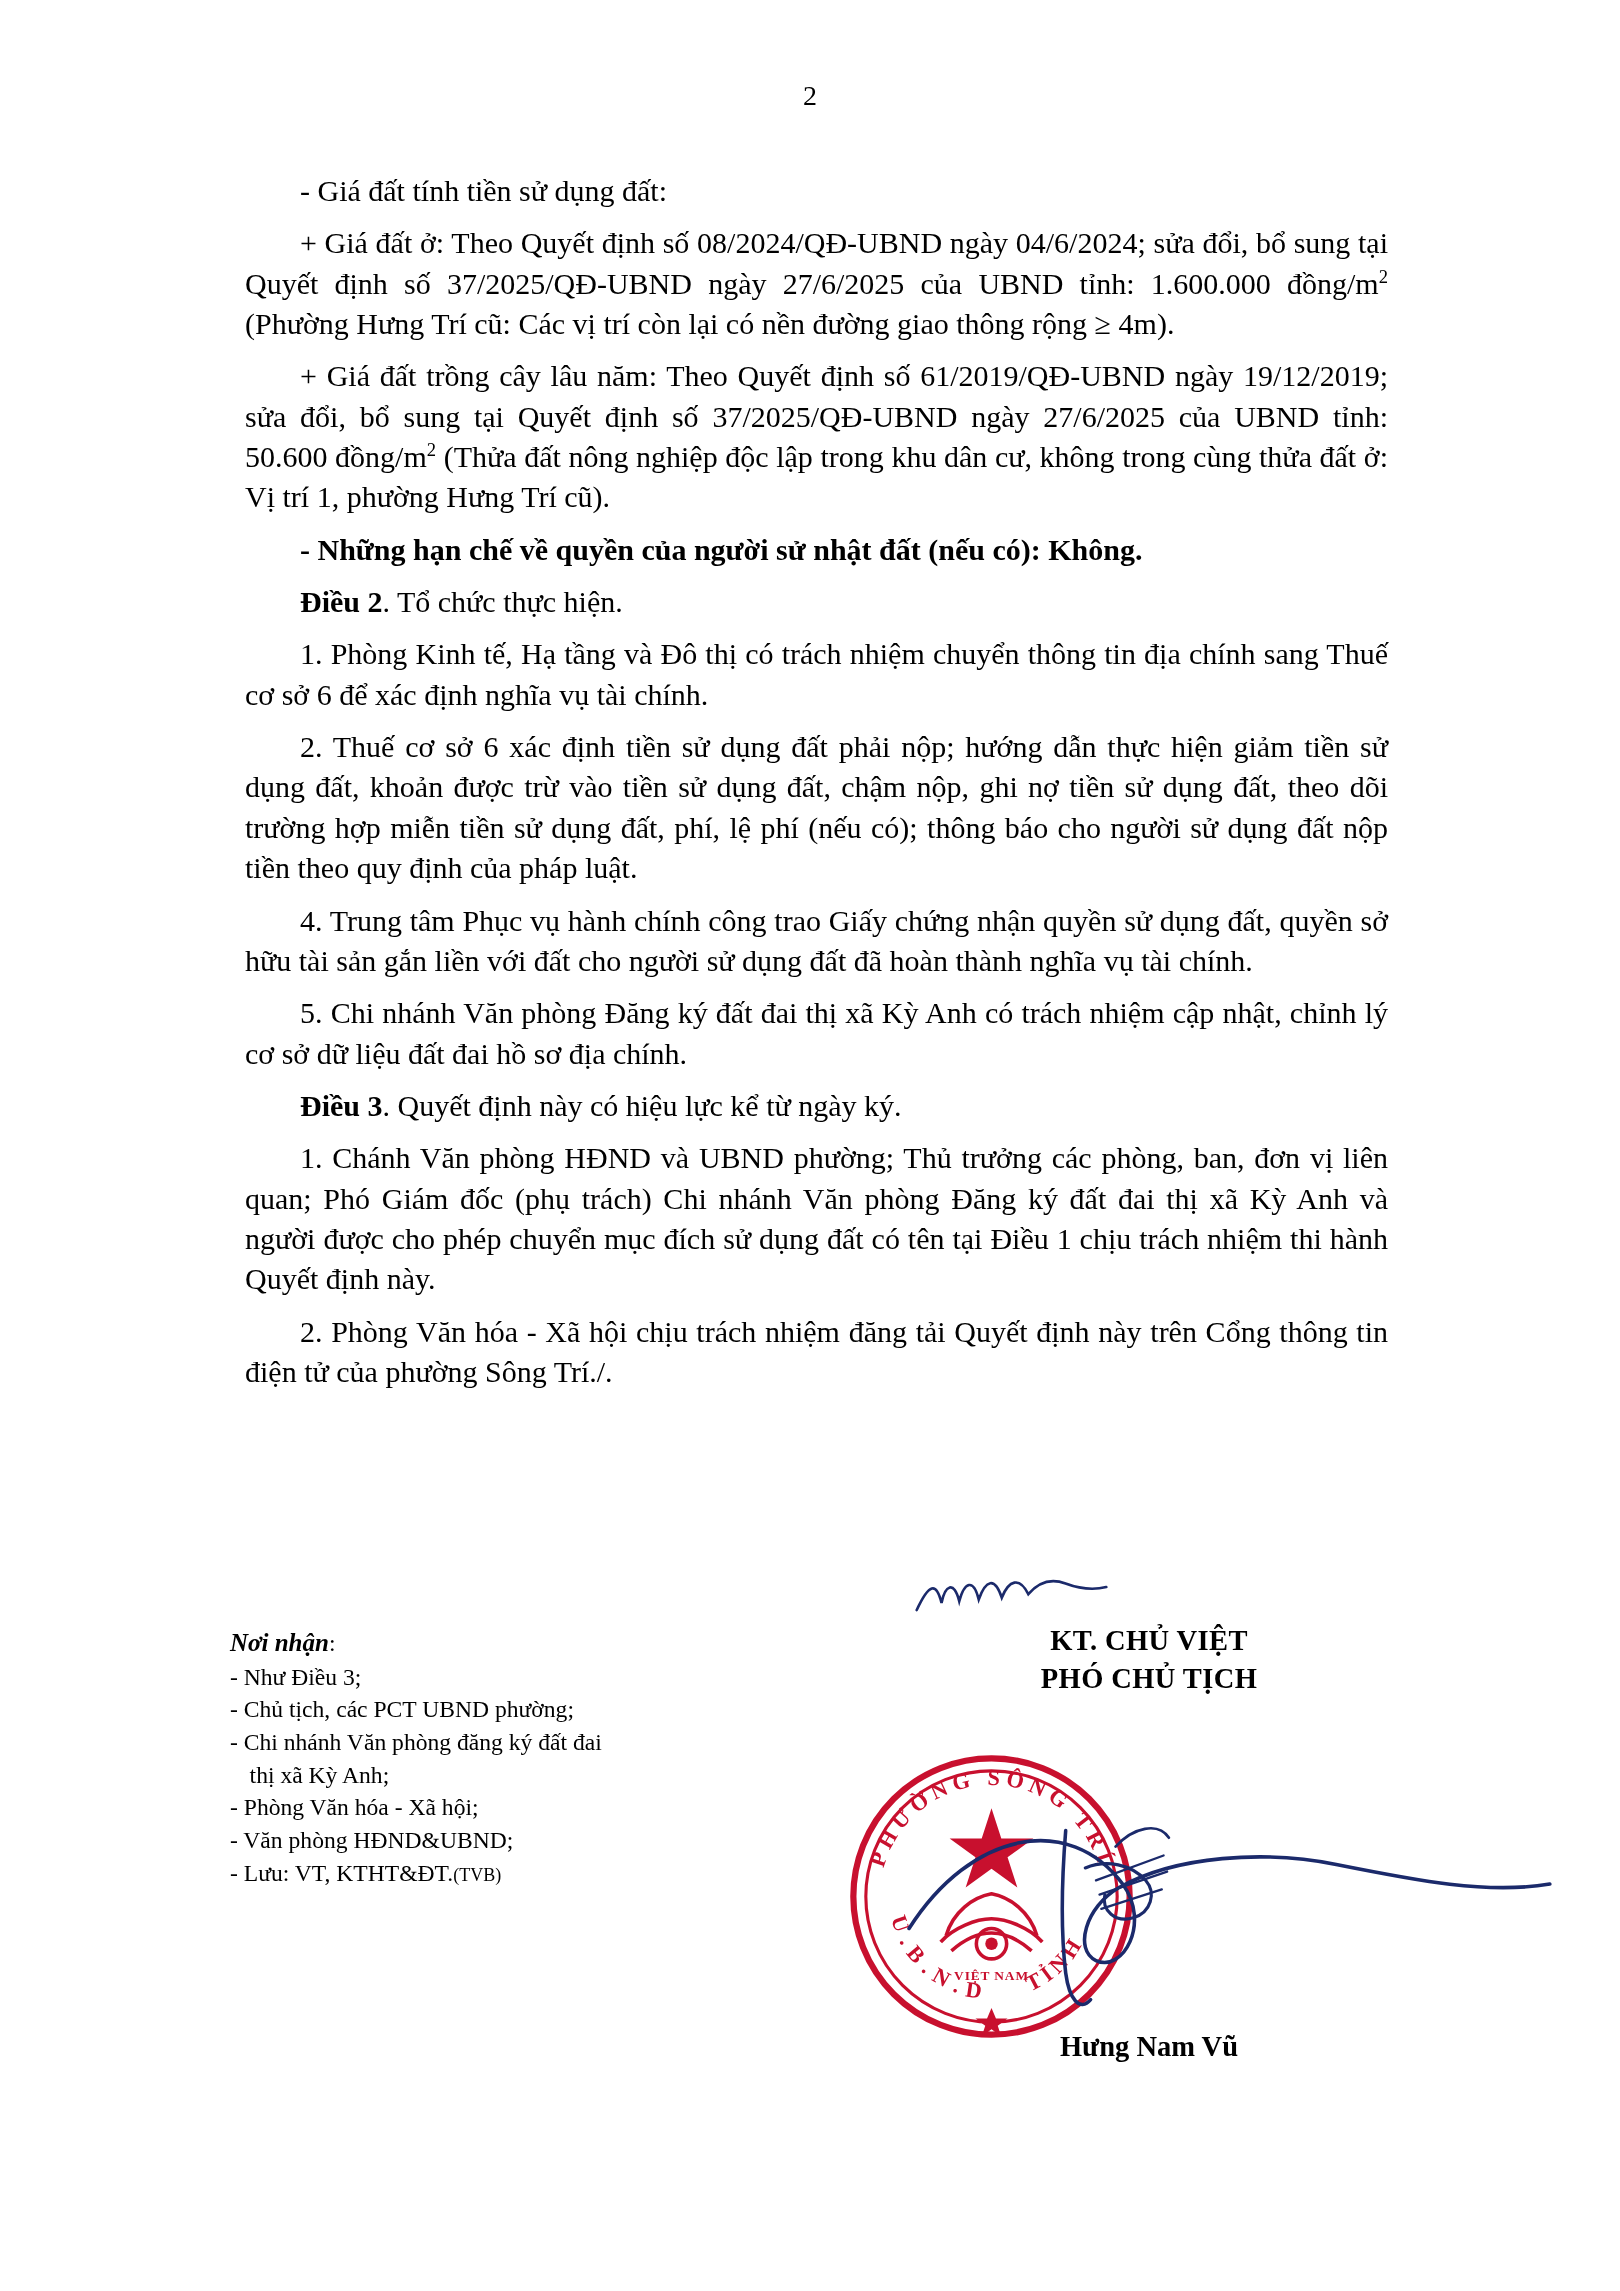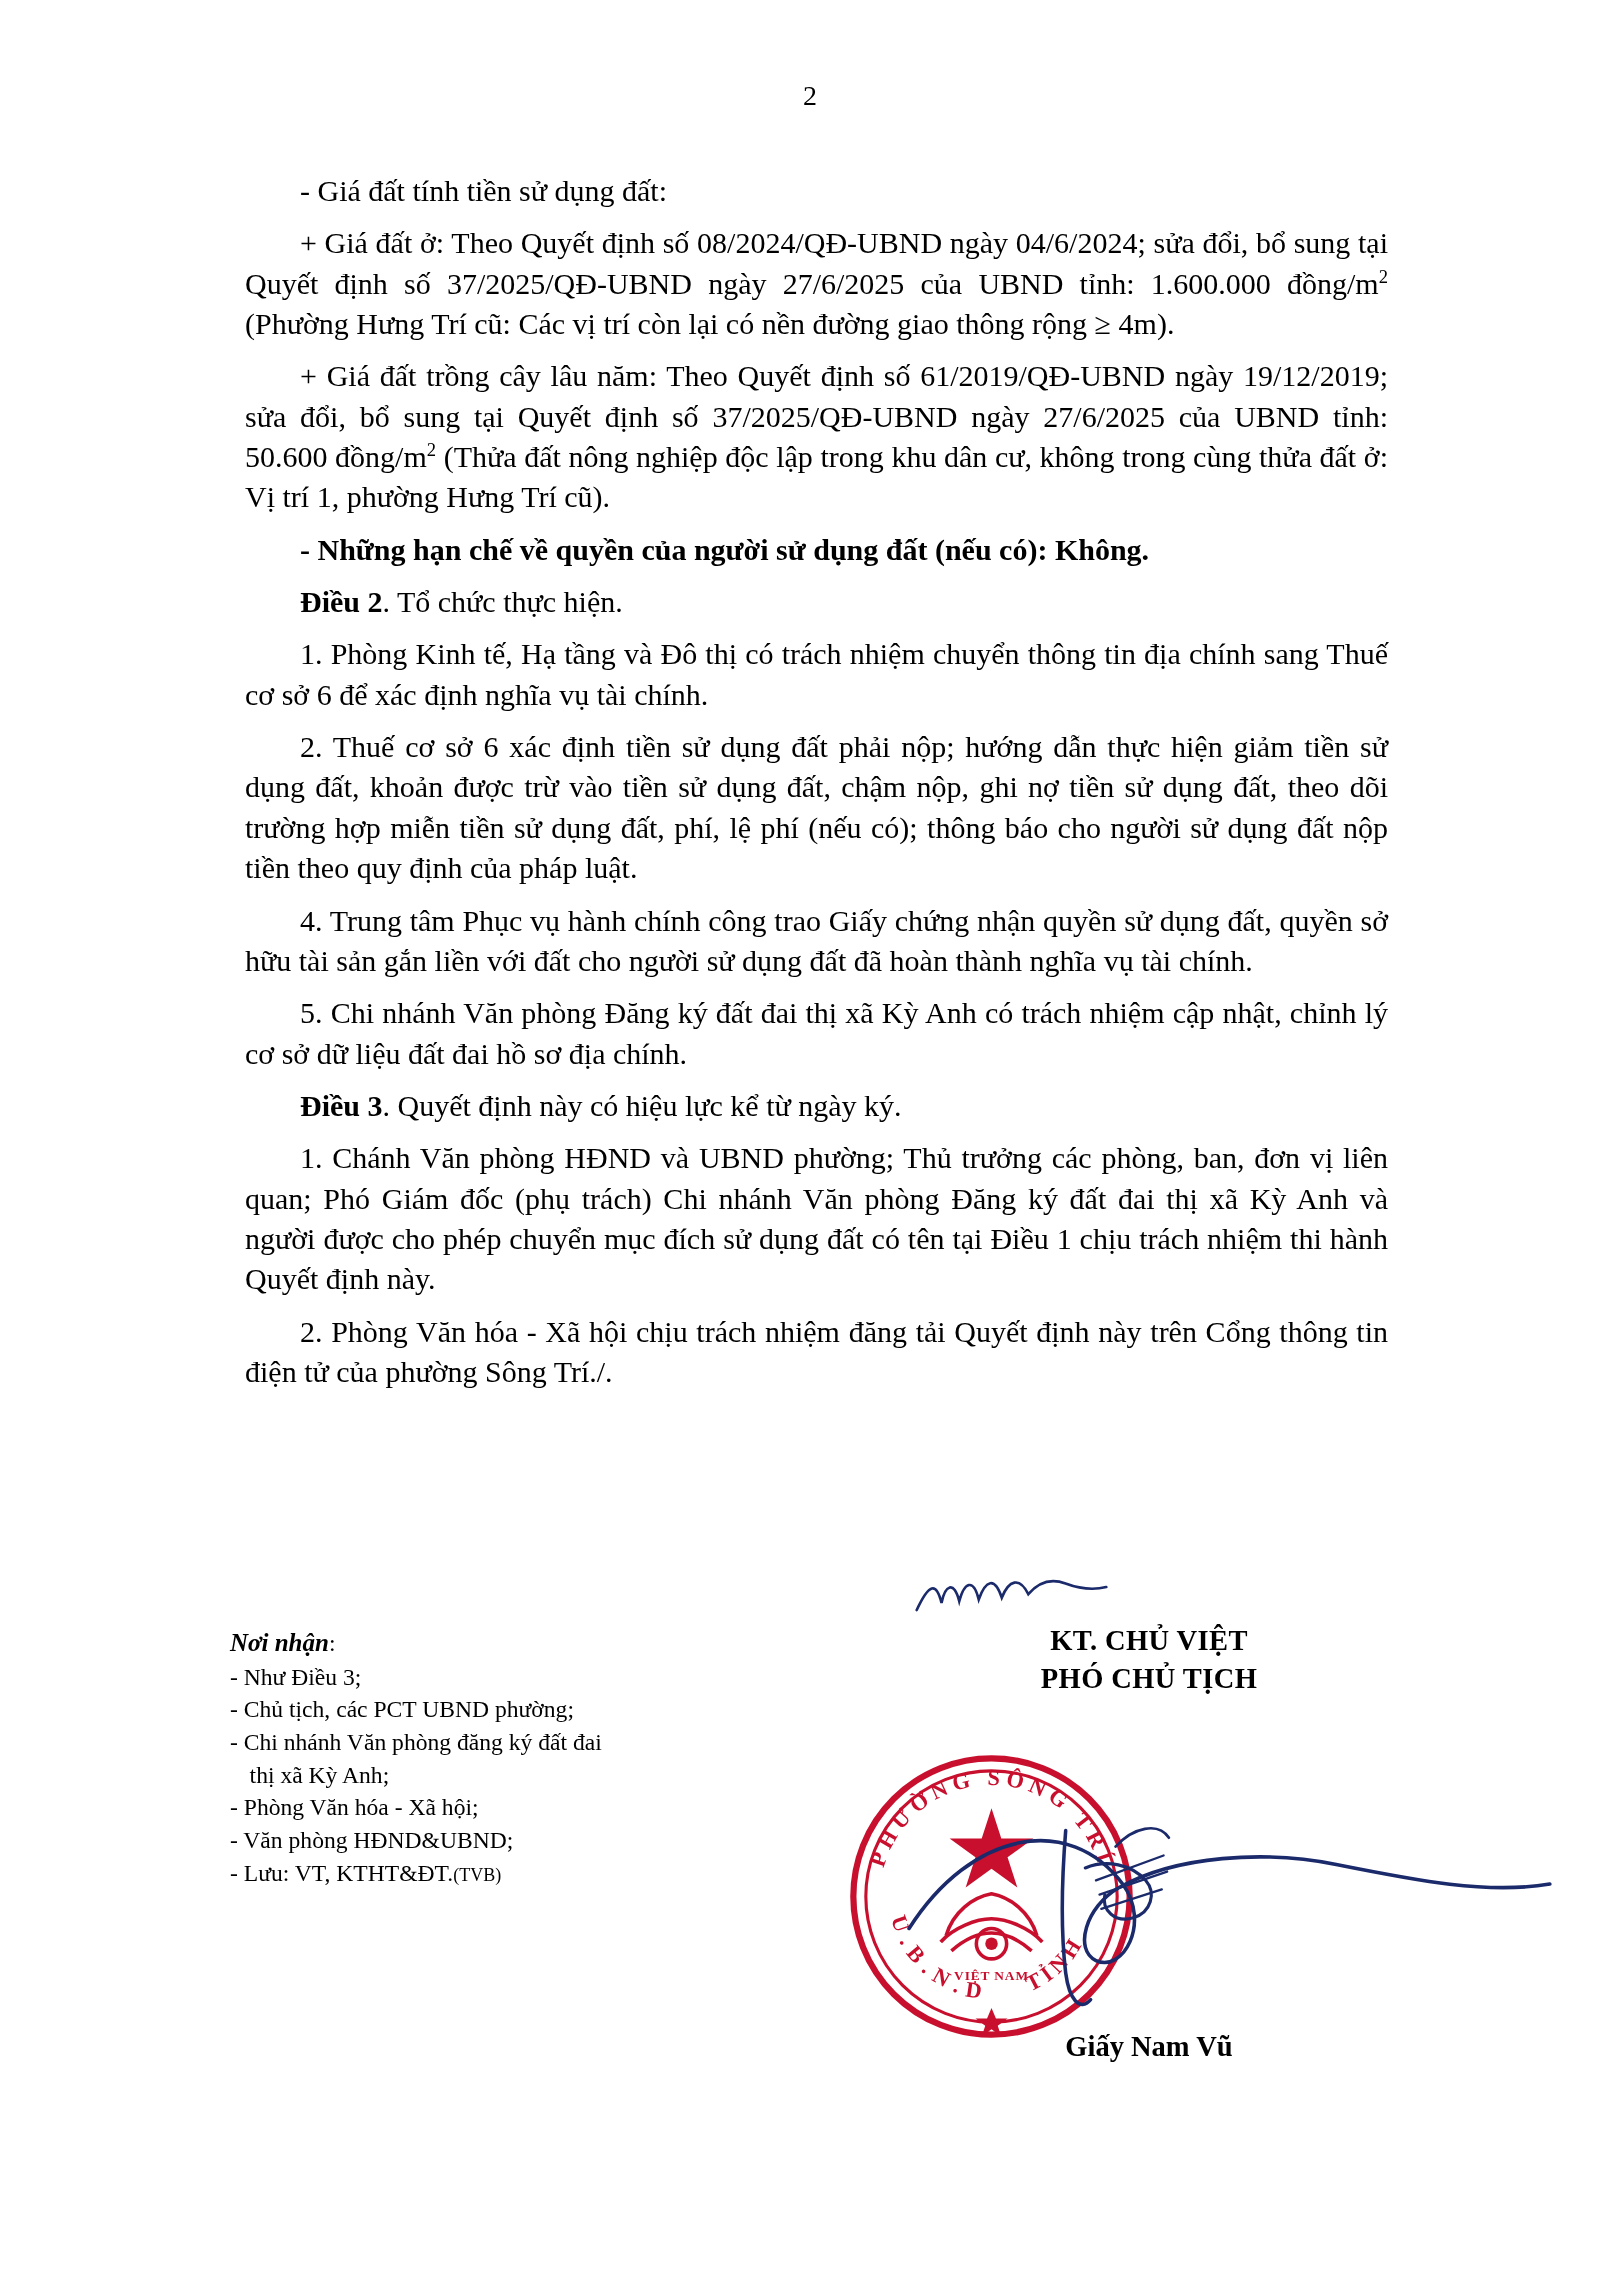--- a/index.html
+++ b/index.html
@@ -126,21 +126,21 @@
 <body>
 
 <div class="page">
 
   <div class="page-number">2</div>
 
   <div class="body-text">
     <p>- Giá đất tính tiền sử dụng đất:</p>
     <p>+ Giá đất ở: Theo Quyết định số 08/2024/QĐ-UBND ngày 04/6/2024; sửa đổi, bổ sung tại Quyết định số 37/2025/QĐ-UBND ngày 27/6/2025 của UBND tỉnh: 1.600.000 đồng/m<sup>2</sup> (Phường Hưng Trí cũ: Các vị trí còn lại có nền đường giao thông rộng ≥ 4m).</p>
     <p>+ Giá đất trồng cây lâu năm: Theo Quyết định số 61/2019/QĐ-UBND ngày 19/12/2019; sửa đổi, bổ sung tại Quyết định số 37/2025/QĐ-UBND ngày 27/6/2025 của UBND tỉnh: 50.600 đồng/m<sup>2</sup> (Thửa đất nông nghiệp độc lập trong khu dân cư, không trong cùng thửa đất ở: Vị trí 1, phường Hưng Trí cũ).</p>
-    <p><b>- Những hạn chế về quyền của người sử dụng đất (nếu có): Không.</b></p>
+    <p><b>- Những hạn chế về quyền của người sử nhật đất (nếu có): Không.</b></p>
     <p><b>Điều 2</b>. Tổ chức thực hiện.</p>
     <p>1. Phòng Kinh tế, Hạ tầng và Đô thị có trách nhiệm chuyển thông tin địa chính sang Thuế cơ sở 6 để xác định nghĩa vụ tài chính.</p>
     <p>2. Thuế cơ sở 6 xác định tiền sử dụng đất phải nộp; hướng dẫn thực hiện giảm tiền sử dụng đất, khoản được trừ vào tiền sử dụng đất, chậm nộp, ghi nợ tiền sử dụng đất, theo dõi trường hợp miễn tiền sử dụng đất, phí, lệ phí (nếu có); thông báo cho người sử dụng đất nộp tiền theo quy định của pháp luật.</p>
     <p>4. Trung tâm Phục vụ hành chính công trao Giấy chứng nhận quyền sử dụng đất, quyền sở hữu tài sản gắn liền với đất cho người sử dụng đất đã hoàn thành nghĩa vụ tài chính.</p>
     <p>5. Chi nhánh Văn phòng Đăng ký đất đai thị xã Kỳ Anh có trách nhiệm cập nhật, chỉnh lý cơ sở dữ liệu đất đai hồ sơ địa chính.</p>
     <p><b>Điều 3</b>. Quyết định này có hiệu lực kể từ ngày ký.</p>
     <p>1. Chánh Văn phòng HĐND và UBND phường; Thủ trưởng các phòng, ban, đơn vị liên quan; Phó Giám đốc (phụ trách) Chi nhánh Văn phòng Đăng ký đất đai thị xã Kỳ Anh và người được cho phép chuyển mục đích sử dụng đất có tên tại Điều 1 chịu trách nhiệm thi hành Quyết định này.</p>
     <p>2. Phòng Văn hóa - Xã hội chịu trách nhiệm đăng tải Quyết định này trên Cổng thông tin điện tử của phường Sông Trí./.</p>
   </div>
 
@@ -200,16 +200,16 @@
 
     <svg class="signature-main" viewBox="0 0 850 400">
       <path d="M120 250 C190 140, 300 120, 360 200 C392 244, 360 300, 330 286 C305 274, 318 226, 356 204
                C420 168, 520 162, 600 178 C690 196, 770 212, 840 200" fill="none" stroke="#1b2a6b" stroke-width="4" stroke-linecap="round"></path>
       <path d="M296 140 C292 190, 290 250, 296 300 C300 330, 312 344, 324 330" fill="none" stroke="#1b2a6b" stroke-width="4" stroke-linecap="round"></path>
       <path d="M318 182 C342 172, 370 178, 386 196 C398 210, 392 232, 372 238 C352 244, 336 230, 340 212" fill="none" stroke="#1b2a6b" stroke-width="3.5" stroke-linecap="round"></path>
       <path d="M330 196 L406 168 M334 212 L410 186 M336 228 L404 206" fill="none" stroke="#1b2a6b" stroke-width="2.6" stroke-linecap="round"></path>
       <path d="M352 158 C372 136, 400 130, 412 148" fill="none" stroke="#1b2a6b" stroke-width="3" stroke-linecap="round"></path>
     </svg>
 
-    <div class="signer-name">Giấy Nam Vũ</div>
+    <div class="signer-name">Hưng Nam Vũ</div>
   </div>
 </div>
 
 
 </body></html>

